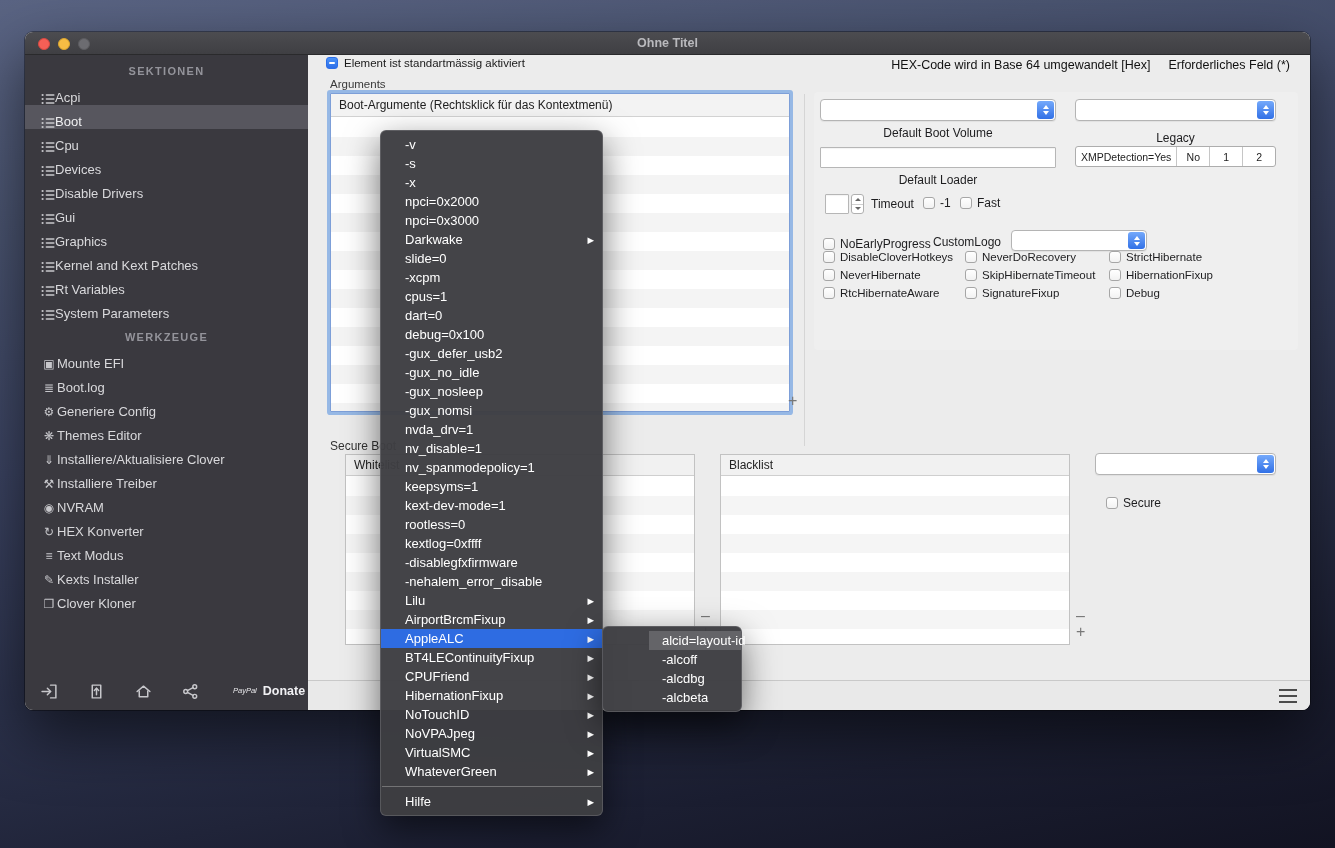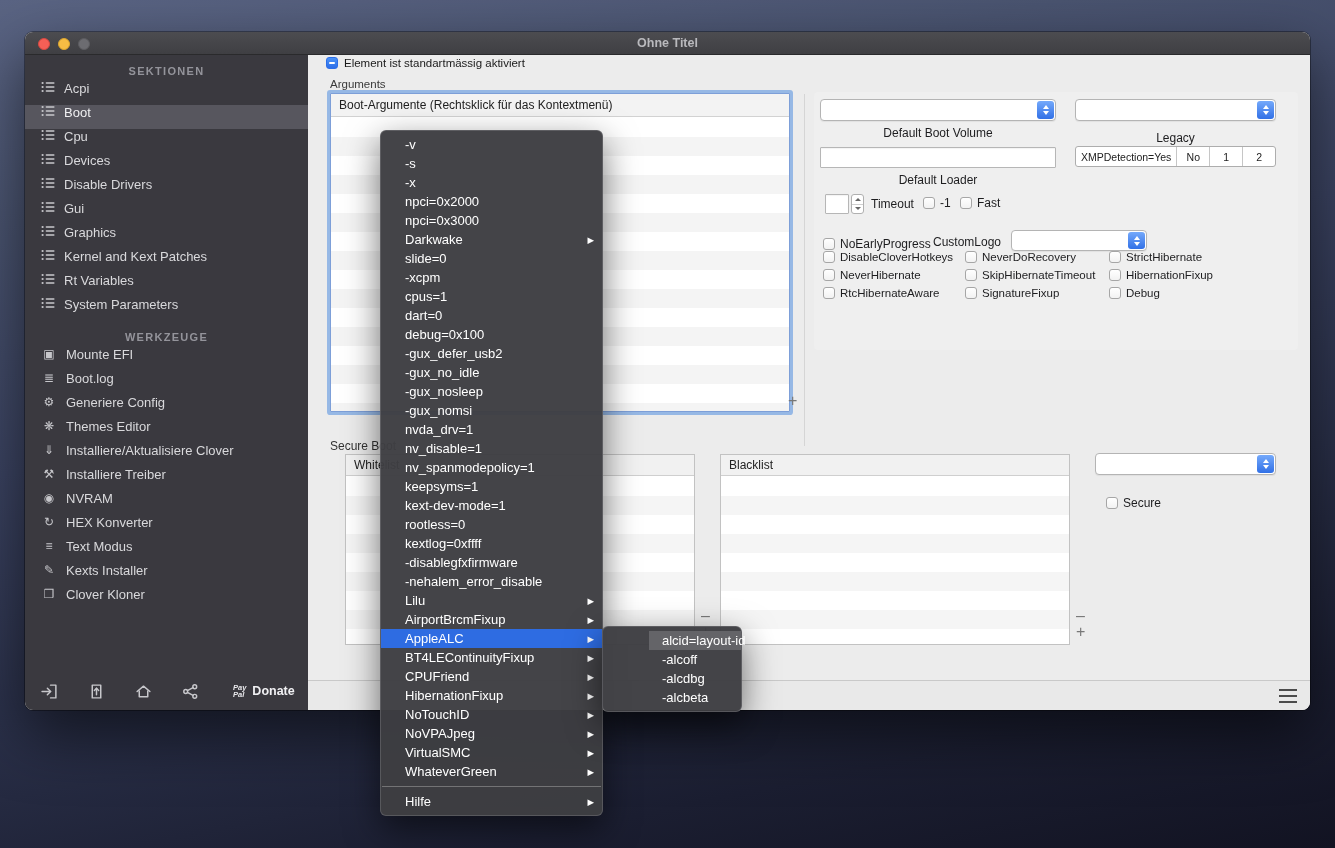--- a/index.html
+++ b/index.html
@@ -17,30 +17,30 @@
   .light { width:12px; height:12px; border-radius:50%; display:inline-block; }
   .light.red { background:#f55f56; border:1px solid #d94942; }
   .light.yellow { background:#f6bd44; border:1px solid #dba52f; }
   .light.gray { background:#6c6c71; border:1px solid #5c5c60; }
 
   
   .sidebar { position:absolute; left:0; top:23px; bottom:0; width:283px; background:#3a393f; padding-top:6px; }
   .side-header { height:20px; line-height:20px; text-align:center; font-size:11px; font-weight:700;
     letter-spacing:1.3px; color:#94949b; }
   .tools-h { margin-top:6px; }
-  .side-item { height:24px; display:flex; align-items:flex-start; padding-left:16px; gap:9px;
+  .side-item { height:24px; display:flex; align-items:flex-end; padding-left:16px; 
     font-size:13px; color:#d9d9dc; cursor:default; }
   .side-item.selected { background:#57565e; color:#f0f0f2; }
   .list-ic { fill:#c7c7cb; flex:none; }
   .tool-ic { width:16px; flex:none; text-align:center; font-size:12px; color:#c7c7cb; }
   .side-footer { position:absolute; left:0; right:0; bottom:6px; height:26px; display:flex;
     align-items:center; padding-left:16px; gap:30px; }
   .foot-ic { width:17px; height:17px; stroke:#c7c7cb; fill:none; stroke-width:1.4; stroke-linecap:round; stroke-linejoin:round; }
   .donate { display:flex; align-items:center; gap:6px; margin-left:4px; cursor:pointer; }
-  .pp { display:flex; flex-direction:column; font-size:7.5px; line-height:7.5px; font-style:italic; font-weight:700; color:#e9e9ec; }
+  .pp { display:flex; flex-direction:row; font-size:7.5px; line-height:7.5px; font-style:italic; font-weight:400; color:#e9e9ec; }
   .donate-label { font-size:12.5px; font-weight:700; color:#f0f0f3; }
 
   
   .main { position:absolute; left:283px; top:23px; right:0; bottom:30px; background:#ececec; }
   .bottombar { position:absolute; left:283px; right:0; bottom:0; height:30px; background:#e9e9e9; border-top:1px solid #c9c9c9; }
   .hamburger { position:absolute; right:13px; top:8px; width:18px; height:14px; border-top:2px solid #4c4c4c; border-bottom:2px solid #4c4c4c; }
   .hamburger::after { content:""; display:block; height:2px; background:#4c4c4c; margin-top:4px; }
 
   .rp-bg { position:absolute; left:789px; top:60px; width:484px; height:258px; background:#efefef; border-radius:4px; }
   .vdivider { position:absolute; left:779px; top:62px; width:1px; height:352px; background:#d5d5d5; }
@@ -347,20 +347,24 @@
     </div>
 
     <div class="main"></div>
     <div class="rp-bg"></div>
     <div class="vdivider"></div>
 
     <label class="hdr-check">
       <span class="cb cb-mixed"></span>
       <span class="hdr-check-label">Element ist standartmässig aktiviert</span>
     </label>
+    <div class="hdr-notes">
+      <span>HEX-Code wird in Base 64 umgewandelt [Hex]</span>
+      <span>Erforderliches Feld (*)</span>
+    </div>
 
     <div class="args-label">Arguments</div>
     <div class="args-box">
       <div class="box-head">Boot-Argumente (Rechtsklick für das Kontextmenü)</div>
       <div class="args-body"></div>
     </div>
     <span class="plusminus" style="left:763px; top:362px;">+</span>
 
     <div class="popup" style="left:795px; top:67px; width:236px; height:22px;">
       <span class="popup-btn">

